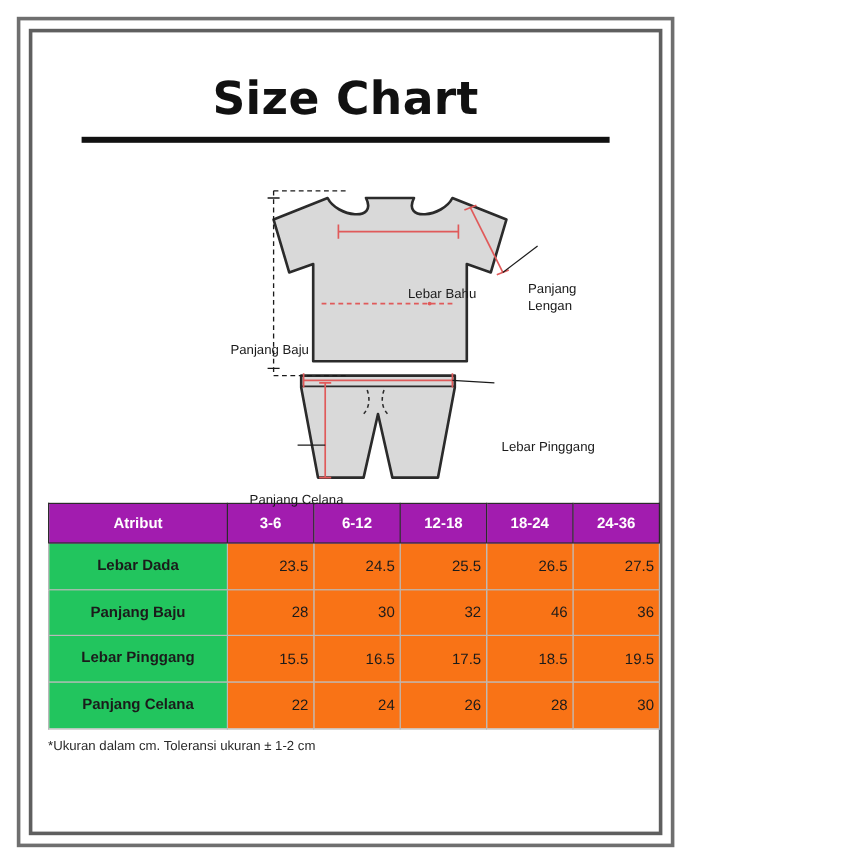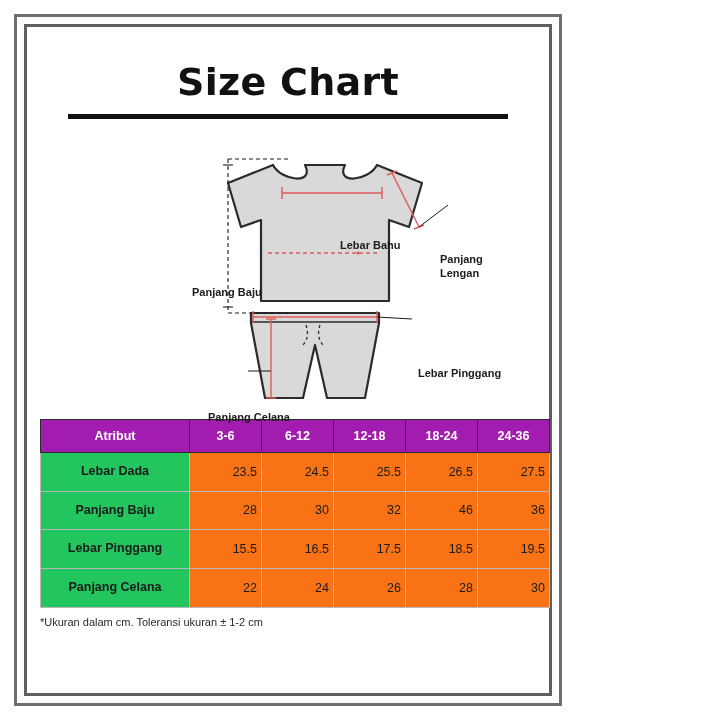--- a/index.html
+++ b/index.html
@@ -67,28 +67,28 @@
     width: 640px;
     height: 290px;
     margin: 4px auto 0 auto;
   }
   .diagram svg {
     display: block;
   }
   .lbl {
     position: absolute;
     font-size: 11px;
-    font-weight: bold;
+    font-weight: normal;
     color: #1a1a1a;
     font-family: "Liberation Sans", sans-serif;
     line-height: 1.25;
   }
   .lbl-panjang-baju { left: 152px; top: 163px; }
   .lbl-lebar-bahu   { left: 300px; top: 116px; }
-  .lbl-panjang-lengan { left: 400px; top: 130px; width: 70px; }
+  .lbl-panjang-lengan { left: 400px; top: 112px; width: 70px; }
   .lbl-lebar-pinggang { left: 378px; top: 244px; }
   .lbl-panjang-celana { left: 168px; top: 288px; }
 
   
   .table-wrap {
     width: 510px;
     margin: 6px auto 0 auto;
   }
   table.size-table {
     border-collapse: collapse;

